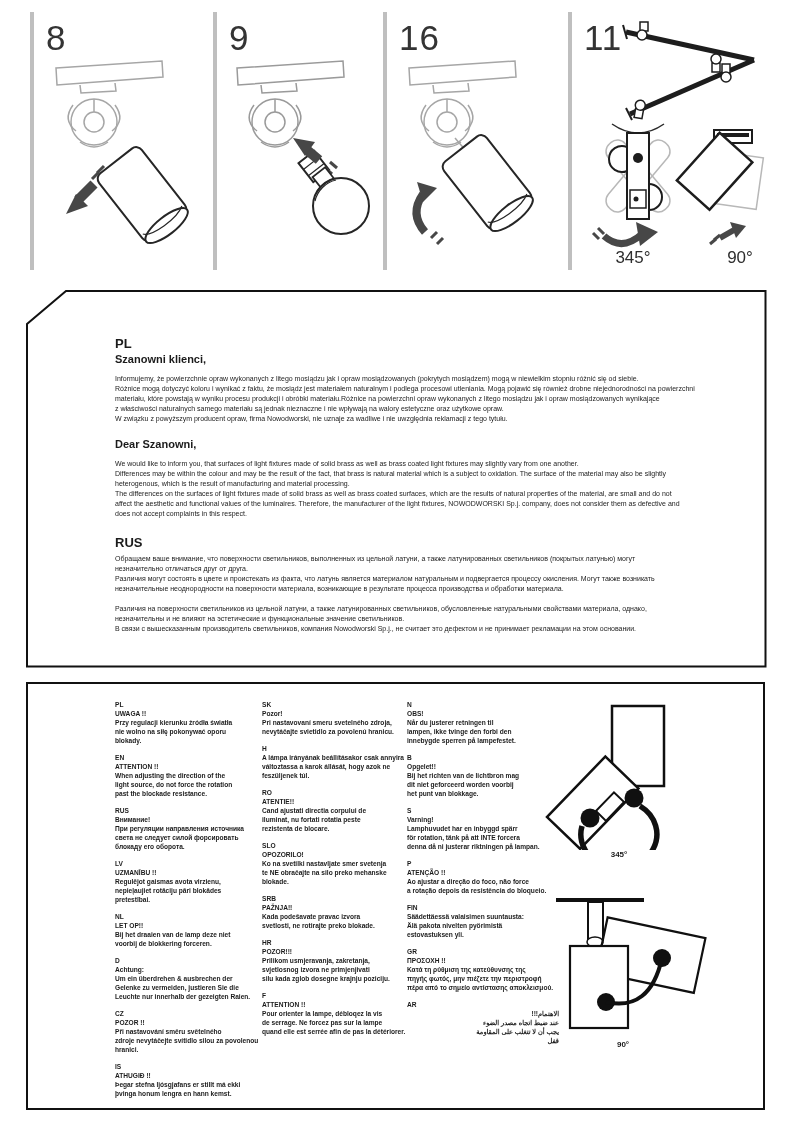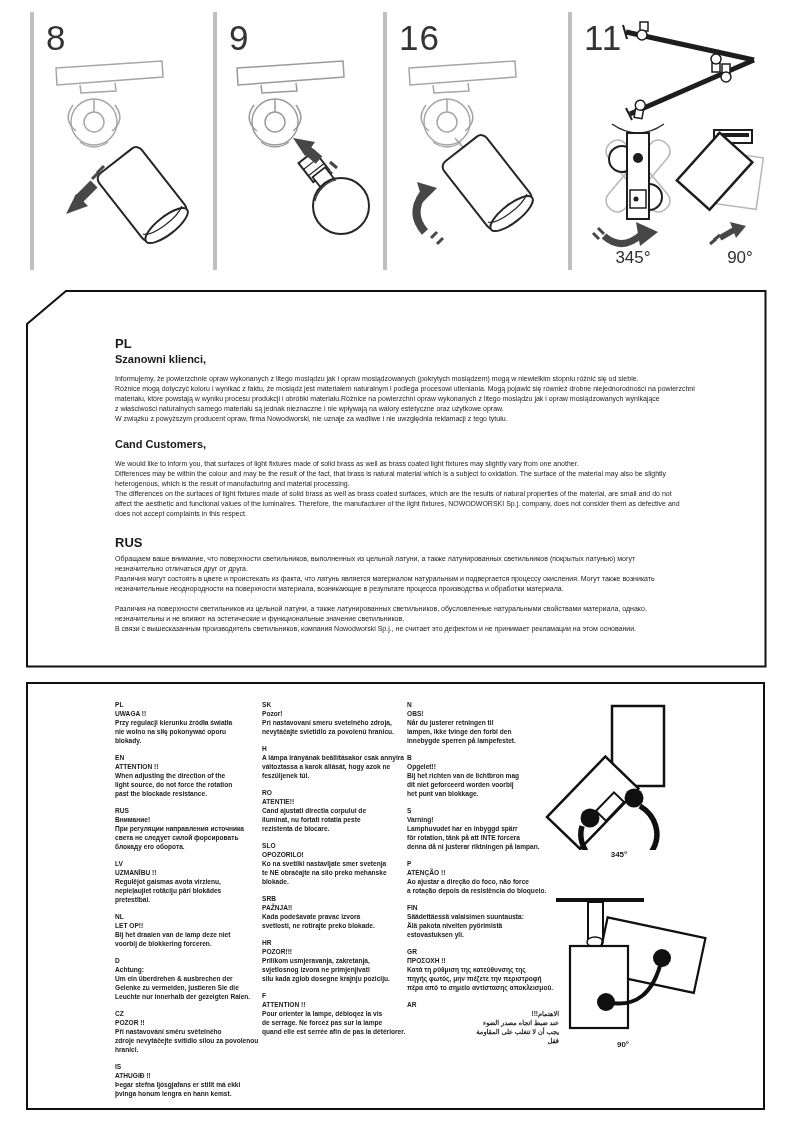--- a/index.html
+++ b/index.html
@@ -188,21 +188,21 @@
   <div class="nsec">
     <div class="ncode">PL</div>
     <div class="ngreet">Szanowni klienci,</div>
     <div class="nbody">Informujemy, że powierzchnie opraw wykonanych z litego mosiądzu jak i opraw mosiądzowanych (pokrytych mosiądzem) mogą w niewielkim stopniu różnić się od siebie.
 Różnice mogą dotyczyć koloru i wynikać z faktu, że mosiądz jest materiałem naturalnym i podlega procesowi utleniania. Mogą pojawić się również drobne niejednorodności na powierzchni
 materiału, które powstają w wyniku procesu produkcji i obróbki materiału.Różnice na powierzchni opraw wykonanych z litego mosiądzu jak i opraw mosiądzowanych wynikające
 z właściwości naturalnych samego materiału są jednak nieznaczne i nie wpływają na walory estetyczne oraz użytkowe opraw.
 W związku z powyższym producent opraw, firma Nowodworski, nie uznaje za wadliwe i nie uwzględnia reklamacji z tego tytułu.</div>
   </div>
   <div class="nsec">
-    <div class="ngreet">Cand Customers,</div>
+    <div class="ngreet">Dear Szanowni,</div>
     <div class="nbody">We would like to inform you, that surfaces of light fixtures made of solid brass as well as brass coated light fixtures may slightly vary from one another.
 Differences may be within the colour and may be the result of the fact, that brass is natural material which is a subject to oxidation. The surface of the material may also be slightly
 heterogenous, which is the result of manufacturing and material processing.
 The differences on the surfaces of light fixtures made of solid brass as well as brass coated surfaces, which are the results of natural properties of the material, are small and do not
 affect the aesthetic and functional values of the luminaires. Therefore, the manufacturer of the light fixtures, NOWODWORSKI Sp.j. company, does not consider them as defective and
 does not accept complaints in this respect.</div>
   </div>
   <div class="nsec">
     <div class="ncode">RUS</div>
     <div class="nbody">Обращаем ваше внимание, что поверхности светильников, выполненных из цельной латуни, а также латунированных светильников (покрытых латунью) могут

